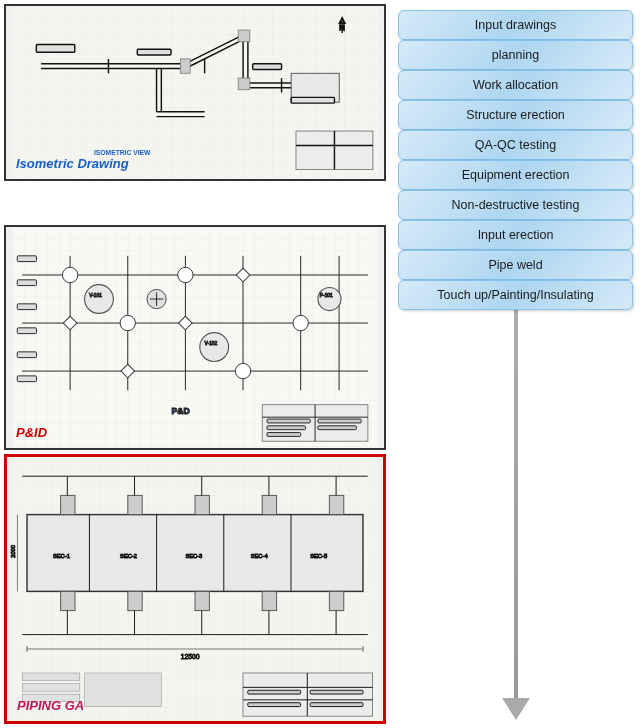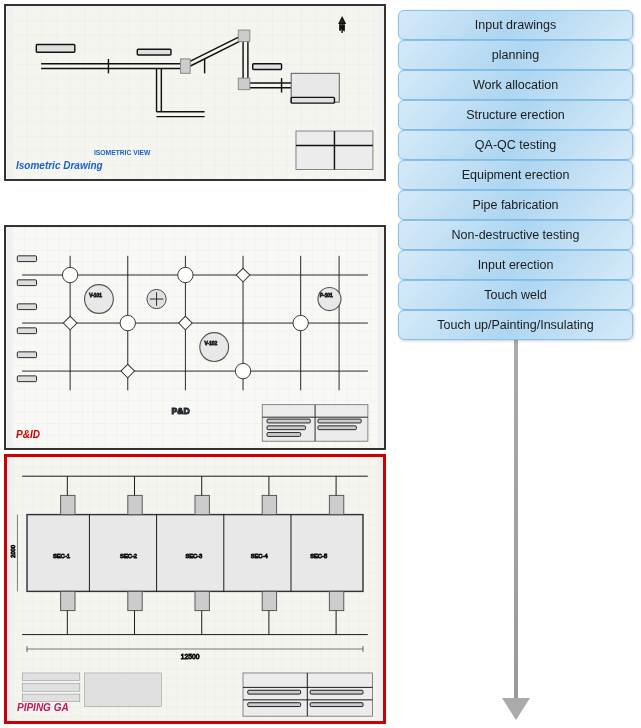--- a/index.html
+++ b/index.html
@@ -45,21 +45,21 @@
       height: 282px;
       border-color: #cc0000;
       border-width: 3px;
     }
 
     .drawing-label {
       position: absolute;
       bottom: 8px;
       left: 10px;
       font-weight: bold;
-      font-size: 10px;
+      font-size: 13px;
       font-style: italic;
     }
 
     .drawing-box.isometric .drawing-label { color: #1a5fc8; }
     .drawing-box.pid .drawing-label { color: #cc0000; }
     .drawing-box.piping .drawing-label { color: #be185d; }
 
     
     .drawing-svg {
       width: 100%;
@@ -348,19 +348,18 @@
   </div>
 
   <div class="buttons-list">
 
   <button class="process-btn">Input drawings</button>
       <button class="process-btn">planning</button>
       <button class="process-btn">Work allocation</button>
       <button class="process-btn">Structure erection</button>
       <button class="process-btn">QA-QC  testing</button>
       <button class="process-btn">Equipment erection</button>
-      <button class="process-btn">Pipe fabrication</button>
       <button class="process-btn">Non-destructive testing</button>
       <button class="process-btn">Input erection</button>
-      <button class="process-btn">Touch weld</button>
+      <button class="process-btn">Pipe weld</button>
       <button class="process-btn">Touch up/Painting/Insulating</button>
     </div>
 </div>
 
 </body></html>

